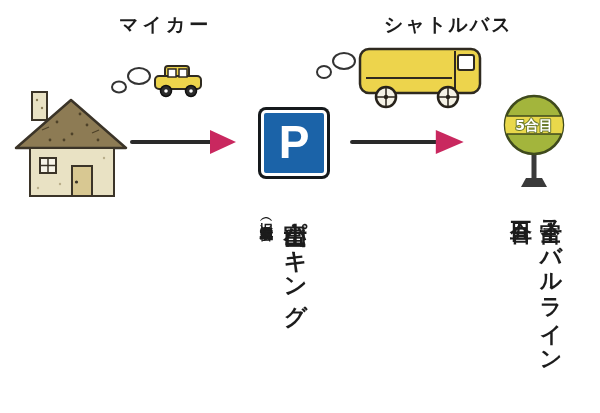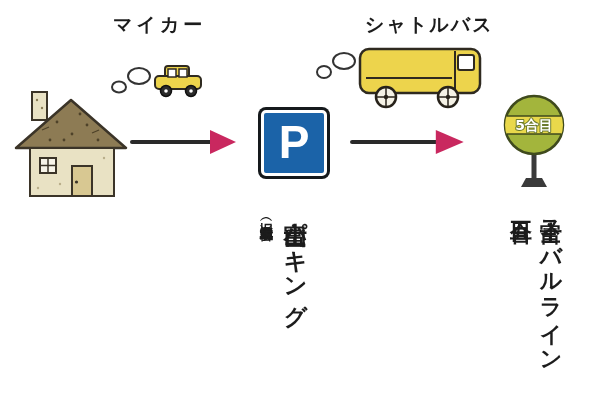--- a/index.html
+++ b/index.html
@@ -21,22 +21,22 @@
   
   .top-label {
     position: absolute;
     top: 12px;
     font-size: 19px;
     font-weight: 700;
     letter-spacing: 4px;
     color: #1c1c1c;
     white-space: nowrap;
   }
-  .label-mycar   { left: 113px; }
-  .label-shuttle { left: 365px; letter-spacing: 2px; }
+  .label-mycar   { left: 119px; }
+  .label-shuttle { left: 384px; letter-spacing: 2px; }
 
   
   .p-sign {
     position: absolute;
     left: 258px; top: 107px;
     width: 72px; height: 72px;
     background: #15191c;
     border-radius: 8px;
     padding: 3px;
     box-sizing: border-box;

